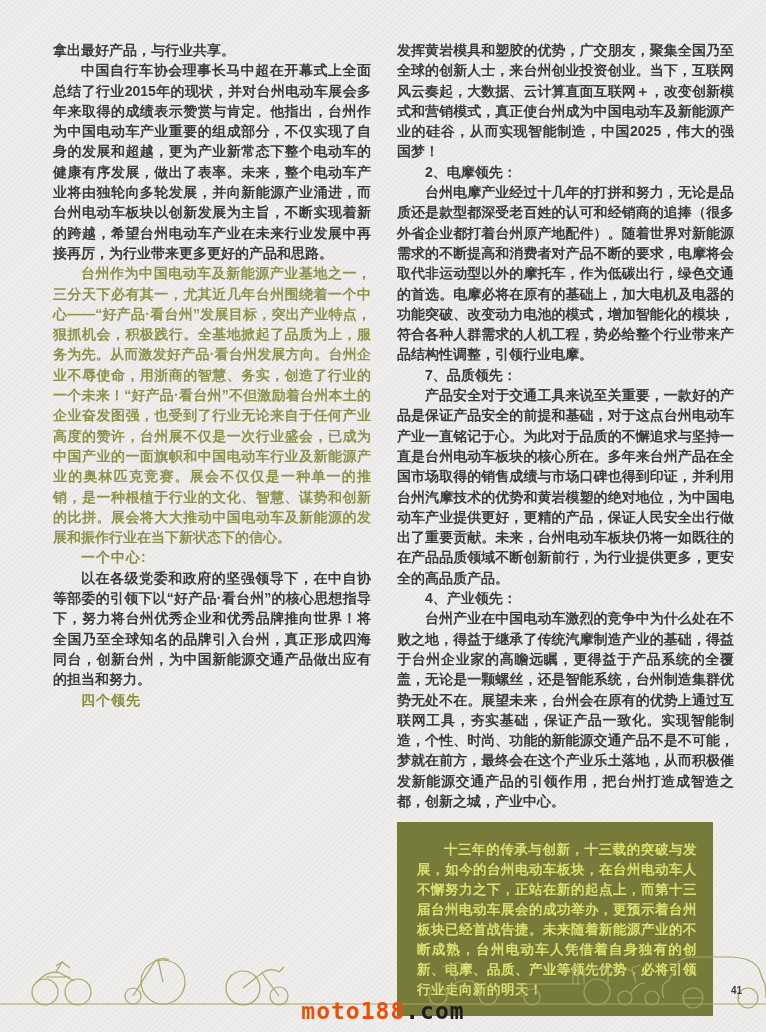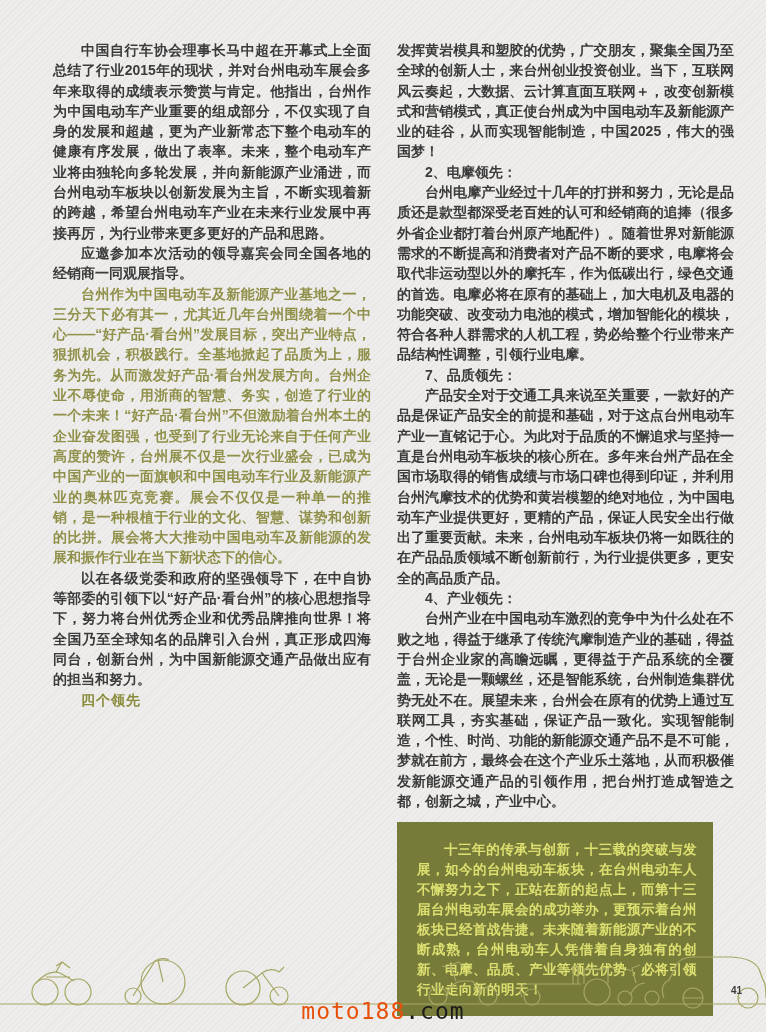--- a/index.html
+++ b/index.html
@@ -52,39 +52,40 @@
   }
   .footer-decor{
     position:absolute;left:0;top:955px;width:766px;height:60px;
   }
   .footer-decor path,.footer-decor circle,.footer-decor line{
     stroke:var(--outline);fill:none;stroke-width:1.2;
   }
   .watermark{
     position:absolute;left:0;top:998px;width:766px;
     text-align:center;
-    font-size:23px;font-weight:normal;letter-spacing:1px;
+    font-size:23px;font-weight:bold;letter-spacing:1px;
     font-family:"DejaVu Sans Mono","Liberation Mono",monospace;
   }
   .watermark .brand{color:var(--watermark-orange);}
   .watermark .suffix{color:#1c1c1c;}
   .page-number{
     position:absolute;right:24px;top:985px;
     font-size:10px;font-weight:bold;color:#3b3b3b;
   }
 </style>
 </head>
 <body>
 
 <div class="page">
 
   <div class="col col-left">
+      <p class="">拿出最好产品，与行业共享。</p>
       <p class=" indent">中国自行车协会理事长马中超在开幕式上全面总结了行业2015年的现状，并对台州电动车展会多年来取得的成绩表示赞赏与肯定。他指出，台州作为中国电动车产业重要的组成部分，不仅实现了自身的发展和超越，更为产业新常态下整个电动车的健康有序发展，做出了表率。未来，整个电动车产业将由独轮向多轮发展，并向新能源产业涌进，而台州电动车板块以创新发展为主旨，不断实现着新的跨越，希望台州电动车产业在未来行业发展中再接再厉，为行业带来更多更好的产品和思路。</p>
-      <p class=" indent">应邀参加本次活动的领导嘉宾会同全国各地的经销商一同观展指导。</p>
       <p class="green indent">台州作为中国电动车及新能源产业基地之一，三分天下必有其一，尤其近几年台州围绕着一个中心——“好产品·看台州”发展目标，突出产业特点，狠抓机会，积极践行。全基地掀起了品质为上，服务为先。从而激发好产品·看台州发展方向。台州企业不辱使命，用浙商的智慧、务实，创造了行业的一个未来！“好产品·看台州”不但激励着台州本土的企业奋发图强，也受到了行业无论来自于任何产业高度的赞许，台州展不仅是一次行业盛会，已成为中国产业的一面旗帜和中国电动车行业及新能源产业的奥林匹克竞赛。展会不仅仅是一种单一的推销，是一种根植于行业的文化、智慧、谋势和创新的比拼。展会将大大推动中国电动车及新能源的发展和振作行业在当下新状态下的信心。</p>
+      <p class="heading indent">一个中心:</p>
       <p class=" indent">以在各级党委和政府的坚强领导下，在中自协等部委的引领下以“好产品·看台州”的核心思想指导下，努力将台州优秀企业和优秀品牌推向世界！将全国乃至全球知名的品牌引入台州，真正形成四海同台，创新台州，为中国新能源交通产品做出应有的担当和努力。</p>
       <p class="heading indent">四个领先</p>
     </div>
 
   <div class="col col-right">
     <div>
         <p class="">发挥黄岩模具和塑胶的优势，广交朋友，聚集全国乃至全球的创新人士，来台州创业投资创业。当下，互联网风云奏起，大数据、云计算直面互联网＋，改变创新模式和营销模式，真正使台州成为中国电动车及新能源产业的硅谷，从而实现智能制造，中国2025，伟大的强国梦！</p>
         <p class=" indent">2、电摩领先：</p>
         <p class=" indent">台州电摩产业经过十几年的打拼和努力，无论是品质还是款型都深受老百姓的认可和经销商的追捧（很多外省企业都打着台州原产地配件）。随着世界对新能源需求的不断提高和消费者对产品不断的要求，电摩将会取代非运动型以外的摩托车，作为低碳出行，绿色交通的首选。电摩必将在原有的基础上，加大电机及电器的功能突破、改变动力电池的模式，增加智能化的模块，符合各种人群需求的人机工程，势必给整个行业带来产品结构性调整，引领行业电摩。</p>
         <p class=" indent">7、品质领先：</p>

